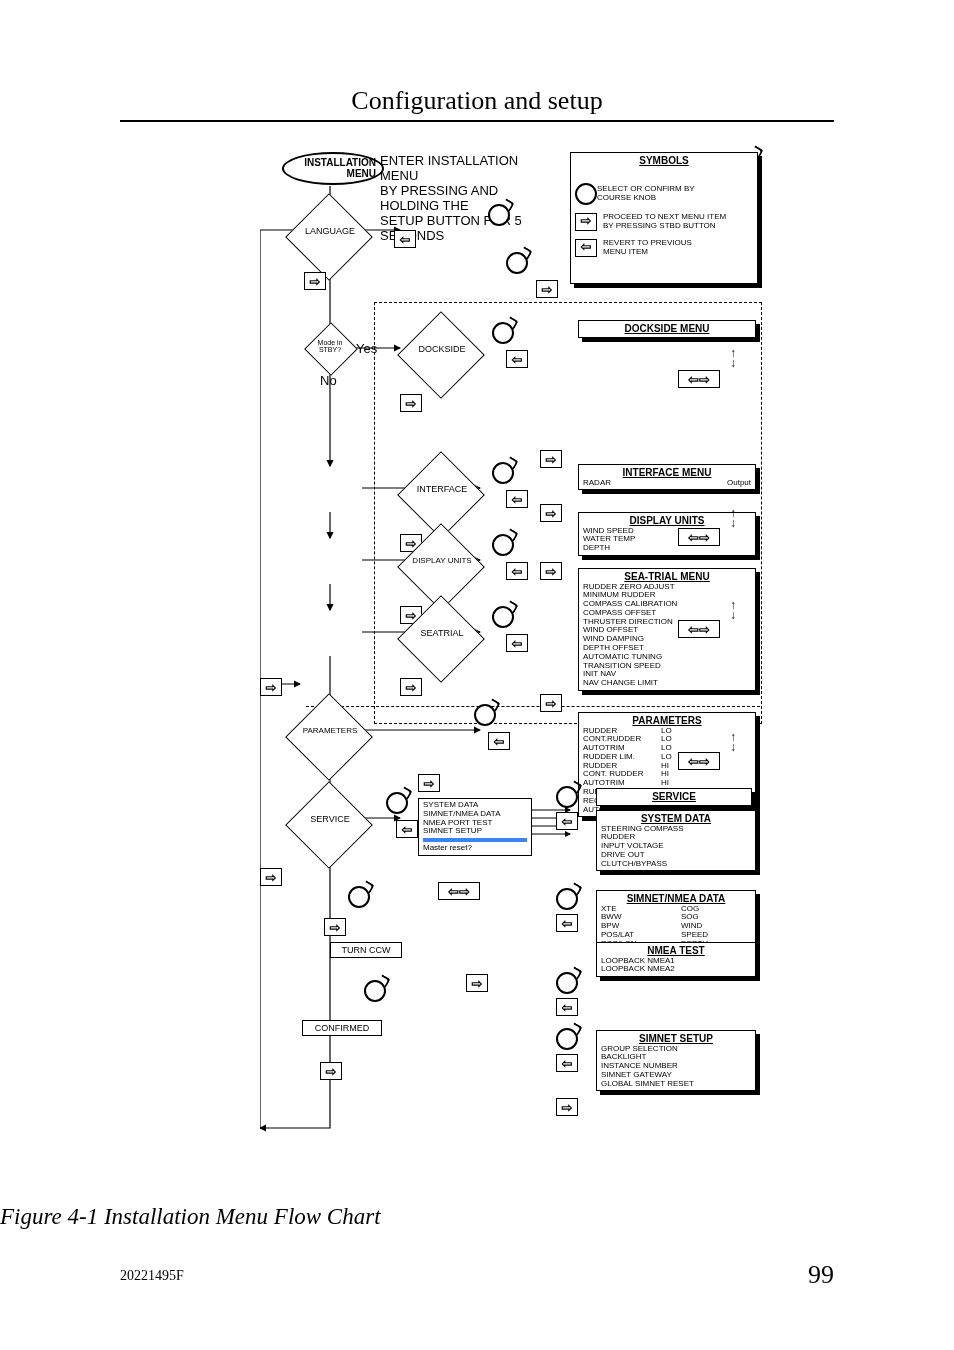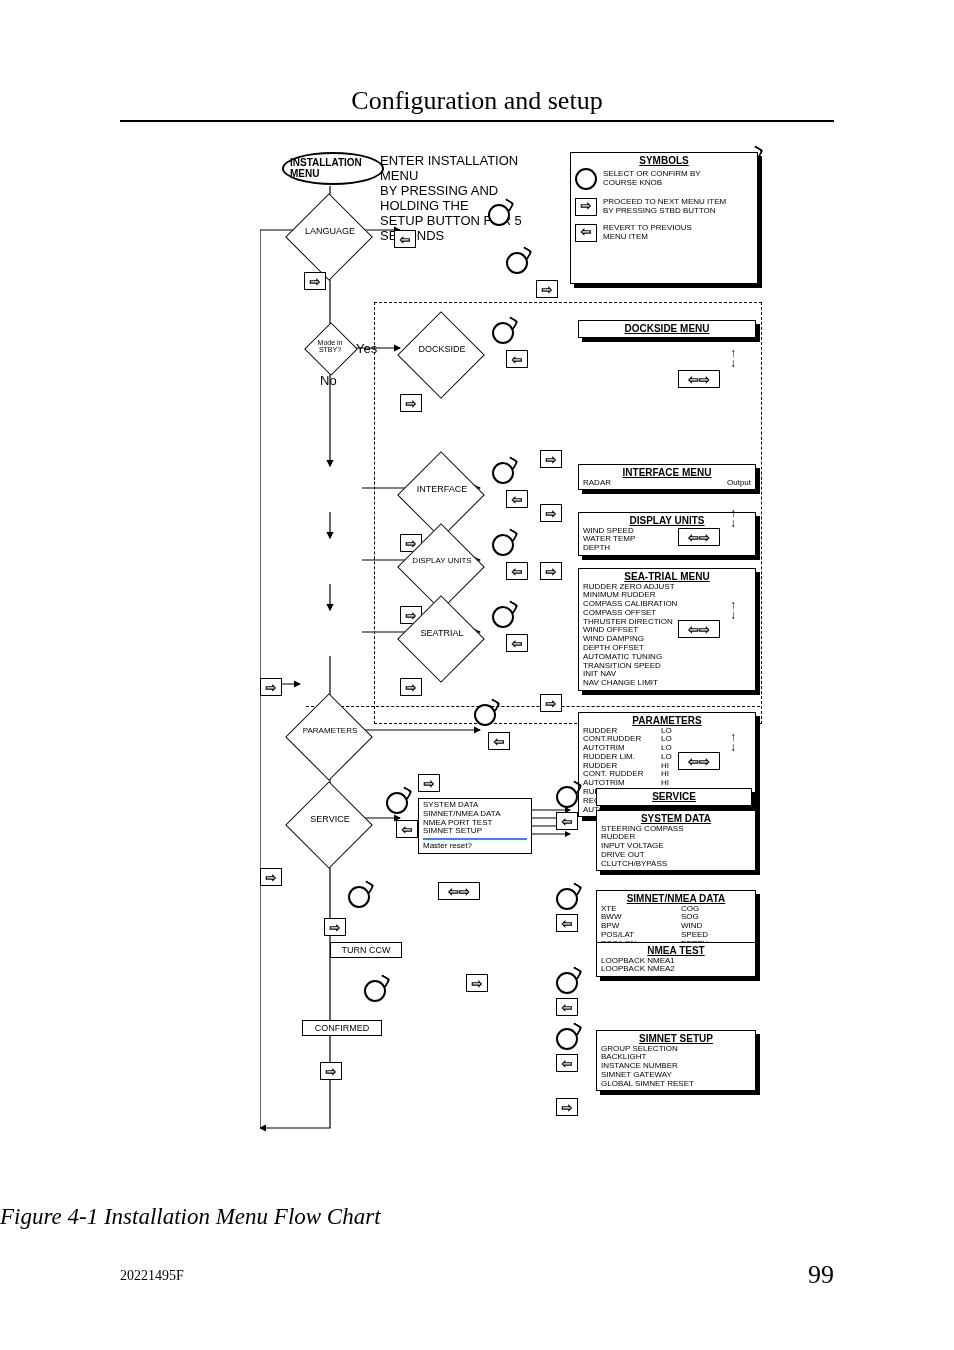--- a/index.html
+++ b/index.html
@@ -6,21 +6,21 @@
   .page{width:954px;height:1350px;position:relative;margin:0 auto}
   .hdr{position:absolute;top:86px;left:120px;right:120px;border-bottom:2px solid #000;text-align:center;font-size:26px;padding-bottom:4px}
   .figcap{position:absolute;bottom:120px;left:0;right:0;text-align:left;font-style:italic;font-size:23px}
   .pgnum{position:absolute;bottom:60px;right:120px;font-size:26px}
   .docnum{position:absolute;bottom:66px;left:120px;font-size:14px}
   .diagram{position:absolute;top:150px;left:260px;width:510px;height:1040px;font-family:Arial,Helvetica,sans-serif}
   .box{position:absolute;border:1.5px solid #000;background:#fff;padding:2px 4px;font-size:9px;line-height:1.15}
   .shadow{box-shadow:4px 4px 0 #000}
   .title{font-weight:bold;text-decoration:underline;font-size:10px;text-align:center}
   .smalltitle{font-weight:bold;text-decoration:underline;font-size:10px;text-align:center}
-  .pill{position:absolute;border:2px solid #000;border-radius:50%/50%;padding:4px 6px;text-align:left;font-size:10px;font-weight:bold;line-height:1.05;background:#fff}
+  .pill{position:absolute;border:2px solid #000;border-radius:50%/50%;padding:4px 6px;text-align:right;font-size:10px;font-weight:bold;line-height:1.05;background:#fff}
   .diamond{position:absolute;width:90px;height:44px;transform:rotate(45deg);border:1.3px solid #000;background:#fff}
   .diamond-sm{position:absolute;width:36px;height:36px;transform:rotate(45deg);border:1.2px solid #000;background:#fff}
   .dlabel{position:absolute;font-size:9px;text-align:center;pointer-events:none;line-height:1.05}
   .note{position:absolute;font-size:13px;line-height:1.15}
   .sq{position:absolute;width:20px;height:16px;border:1.4px solid #000;background:#fff;display:flex;align-items:center;justify-content:center;font-size:13px;font-weight:bold}
   .dsq{position:absolute;width:40px;height:16px;border:1.4px solid #000;background:#fff;display:flex;align-items:center;justify-content:center;font-size:13px;font-weight:bold}
   .knob{position:absolute;width:18px;height:18px;border:2.5px solid #000;border-radius:50%;background:#fff}
   .knob::after{content:"";position:absolute;width:8px;height:8px;border-top:2px solid #000;border-right:2px solid #000;top:-6px;right:-5px;transform:rotate(30deg);border-radius:0 4px 0 0}
   .arrows-v{position:absolute;font-size:12px;line-height:10px;text-align:center}
   .dashbox{position:absolute;border:1px dashed #000}
@@ -78,21 +78,21 @@
 
     <div class="pill" style="top:2px;left:22px;width:86px">
       <span>INSTALLATION</span><br><span>MENU</span>
     </div>
     <div class="note" style="top:4px;left:120px;width:170px;white-space:pre-line">ENTER INSTALLATION MENU
 BY PRESSING AND HOLDING THE
 SETUP BUTTON FOR 5 SECONDS</div>
 
     <div class="box shadow" style="top:2px;left:310px;width:178px;height:126px">
       <div class="title">SYMBOLS</div>
-      <div style="display:flex;align-items:center;gap:6px;margin-top:1px">
+      <div style="display:flex;align-items:center;margin-top:16px">
         <div class="knob" style="position:static"></div>
         <div class="tiny" style="white-space:pre-line">SELECT OR CONFIRM BY
 COURSE KNOB</div>
       </div>
       <div style="display:flex;align-items:center;gap:6px;margin-top:8px">
         <div class="sq" style="position:static">⇨</div>
         <div class="tiny" style="white-space:pre-line">PROCEED TO NEXT MENU ITEM
 BY PRESSING STBD BUTTON</div>
       </div>
       <div style="display:flex;align-items:center;gap:6px;margin-top:8px">
@@ -191,21 +191,21 @@
     <div class="arrows-v" style="top:582px;left:470px">↑<br>↓</div>
 
     <div class="diamond" style="top:644px;left:38px;width:60px;height:60px"></div>
     <div class="dlabel" style="top:665px;left:30px;width:80px">SERVICE</div>
     <div class="knob" style="top:642px;left:126px"></div>
     <div class="sq" style="top:670px;left:136px">⇦</div>
     <div class="sq" style="top:718px;left:0px">⇨</div>
 
     <div class="box" style="top:648px;left:158px;width:104px">
       <div class="tiny" id="svc-items">SYSTEM DATA<br>SIMNET/NMEA DATA<br>NMEA PORT TEST<br>SIMNET SETUP</div>
-      <div style="border-top:2px solid #3b82f6;margin-top:2px;padding-top:2px" class="tiny">Master reset?</div>
+      <div style="border-top:4px solid #3b82f6;margin-top:2px;padding-top:2px" class="tiny">Master reset?</div>
     </div>
     <div class="knob" style="top:736px;left:88px"></div>
     <div class="dsq" style="top:732px;left:178px">⇦⇨</div>
     <div class="sq" style="top:768px;left:64px">⇨</div>
     <div class="sq" style="top:824px;left:206px">⇨</div>
 
     <div class="box shadow" style="top:638px;left:336px;width:150px;padding:2px">
       <div class="smalltitle">SERVICE</div>
     </div>
     <div class="knob" style="top:636px;left:296px"></div>

